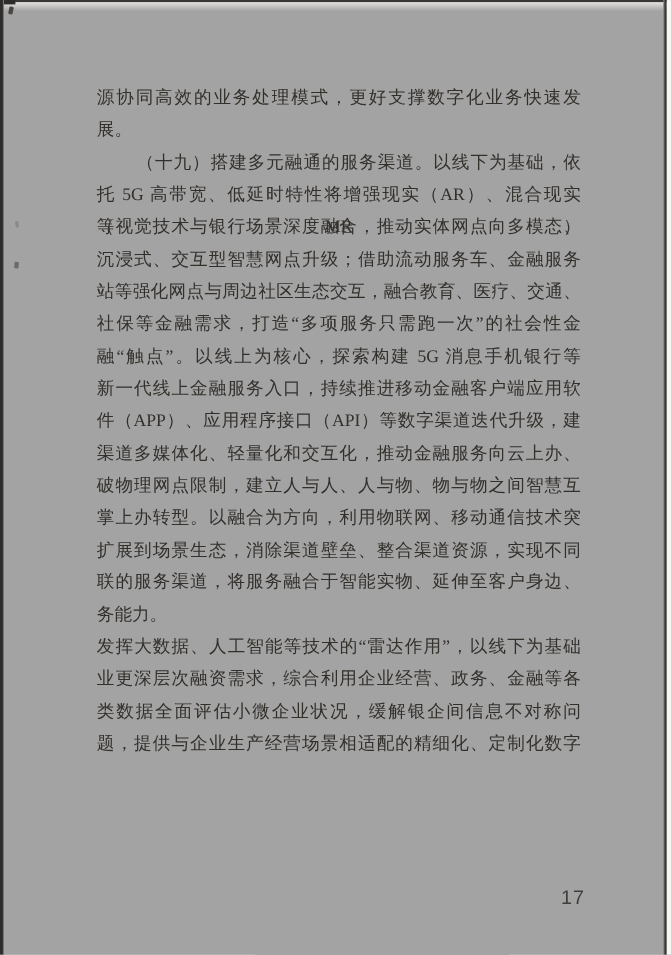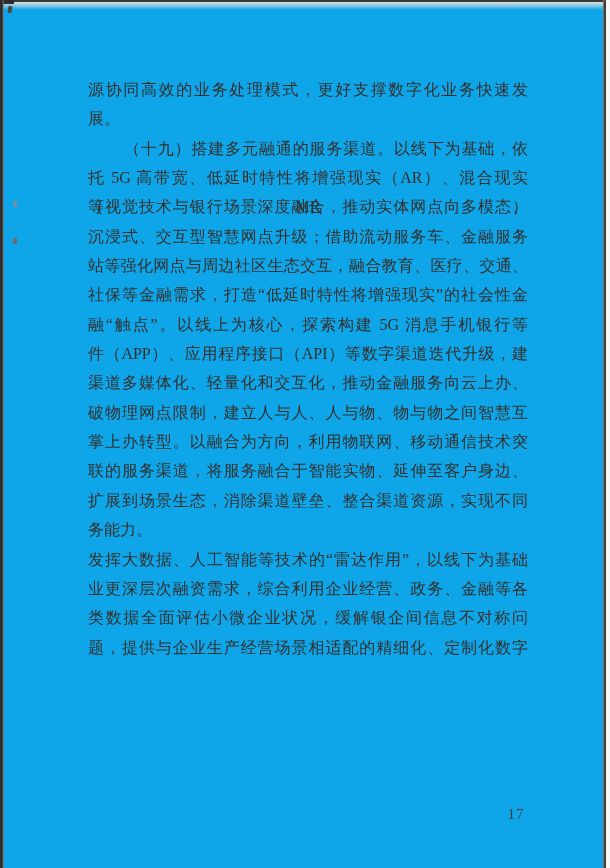--- a/index.html
+++ b/index.html
@@ -4,21 +4,21 @@
 <style>
   html, body { margin: 0; padding: 0; }
   body {
     width: 610px; height: 868px;
     background: #ffffff;
     font-family: "Liberation Serif", "DejaVu Serif", serif;
   }
   .page {
     position: relative;
     width: 610px; height: 868px;
-    background: #0ea5e9;
+    background: #a3a3a3;
     overflow: hidden;
   }
   
   .edge-top {
     position: absolute; left: 0; top: 0;
     width: 610px; height: 2px;
     background: #3a3836;
   }
   .edge-top-shade {
     position: absolute; left: 0; top: 2px;
@@ -66,25 +66,25 @@
     text-justify: inter-character;
     overflow: visible;
   }
   .line.indent { padding-left: 36px; }
   .line.end { text-align: left; text-align-last: left; }
   
   .page-number {
     position: absolute;
     left: 500px; top: 806px;
     width: 32px;
-    text-align: center;
-    font-size: 15px;
+    text-align: right;
+    font-size: 18px;
     letter-spacing: 1px;
     color: #413e3a;
-    font-family: Liberation Serif, serif;
+    font-family: Liberation Sans, sans-serif;
   }
 </style>
 </head>
 <body>
 
 <div class="page">
   <div class="edge-top"></div>
   <div class="edge-top-shade"></div>
   <div class="edge-top-corner"></div>
   <div class="edge-left"></div>
@@ -96,28 +96,29 @@
   <div class="speck speck-c"></div>
 
   <div class="textblock">
       <div class="line">源协同高效的业务处理模式，更好支撑数字化业务快速发</div>
       <div class="line end">展。</div>
       <div class="line indent">（十九）搭建多元融通的服务渠道。以线下为基础，依</div>
       <div class="line">托 5G 高带宽、低延时特性将增强现实（AR）、混合现实（MR）</div>
       <div class="line">等视觉技术与银行场景深度融合，推动实体网点向多模态、</div>
       <div class="line">沉浸式、交互型智慧网点升级；借助流动服务车、金融服务</div>
       <div class="line">站等强化网点与周边社区生态交互，融合教育、医疗、交通、</div>
-      <div class="line">社保等金融需求，打造“低延时特性将增强现实”的社会性金</div>
+      <div class="line">社保等金融需求，打造“多项服务只需跑一次”的社会性金</div>
       <div class="line">融“触点”。以线上为核心，探索构建 5G 消息手机银行等</div>
+      <div class="line">新一代线上金融服务入口，持续推进移动金融客户端应用软</div>
       <div class="line">件（APP）、应用程序接口（API）等数字渠道迭代升级，建</div>
       <div class="line">渠道多媒体化、轻量化和交互化，推动金融服务向云上办、</div>
       <div class="line">破物理网点限制，建立人与人、人与物、物与物之间智慧互</div>
       <div class="line">掌上办转型。以融合为方向，利用物联网、移动通信技术突</div>
+      <div class="line">扩展到场景生态，消除渠道壁垒、整合渠道资源，实现不同</div>
       <div class="line">联的服务渠道，将服务融合于智能实物、延伸至客户身边、</div>
-      <div class="line">扩展到场景生态，消除渠道壁垒、整合渠道资源，实现不同</div>
       <div class="line end">务能力。</div>
       <div class="line">发挥大数据、人工智能等技术的“雷达作用”，以线下为基础</div>
       <div class="line">业更深层次融资需求，综合利用企业经营、政务、金融等各</div>
       <div class="line">类数据全面评估小微企业状况，缓解银企间信息不对称问</div>
       <div class="line">题，提供与企业生产经营场景相适配的精细化、定制化数字</div>
     </div>
 
   <div class="page-number">17</div>
 </div>
 

